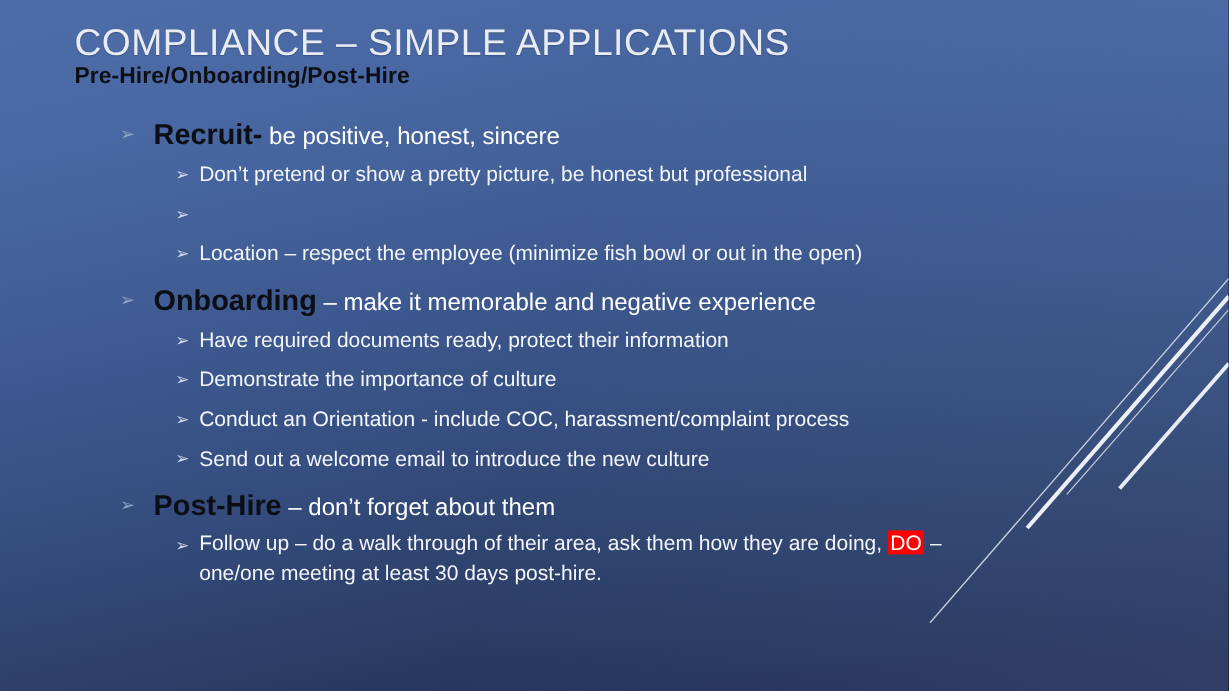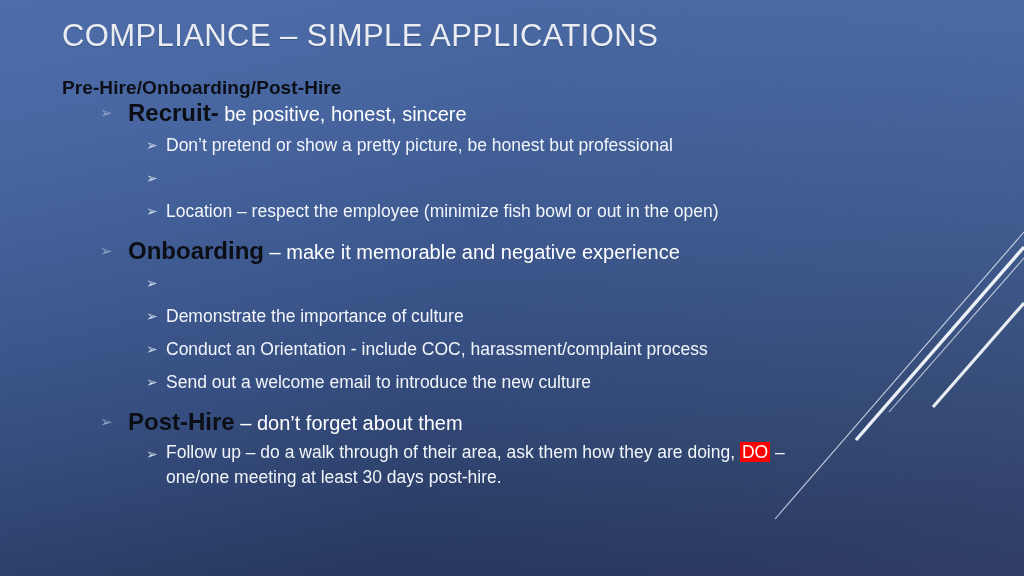--- a/index.html
+++ b/index.html
@@ -62,21 +62,21 @@
     line-height: 34px;
     letter-spacing: 0.4px;
     color: #e9ecf3;
     font-weight: 300;
     white-space: nowrap;
     text-shadow: 0 1px 1px rgba(0,0,0,0.22);
   }
   .subtitle {
     position: absolute;
     left: 62px;
-    top: 76px;
+    top: 52px;
     font-size: 19px;
     line-height: 24px;
     font-weight: 700;
     color: #0d0f16;
     letter-spacing: 0.1px;
     white-space: nowrap;
   }
 
   
   .body-list {
@@ -184,21 +184,21 @@
       <div class="lvl2">
         <span class="bul">➢</span><span>Location – respect the employee (minimize fish bowl or out in the open)</span>
       </div>
 
       <div class="g-space"></div>
 
       <div class="lvl1">
         <span class="bul">➢</span><span class="lead">Onboarding</span><span class="rest"> – make it memorable and negative experience</span>
       </div>
       <div class="lvl2">
-        <span class="bul">➢</span>
+        <span class="bul">➢</span><span>Have required documents ready, protect their information</span>
       </div>
       <div class="lvl2">
         <span class="bul">➢</span><span>Demonstrate the importance of culture</span>
       </div>
       <div class="lvl2">
         <span class="bul">➢</span><span>Conduct an Orientation - include COC, harassment/complaint process</span>
       </div>
       <div class="lvl2">
         <span class="bul">➢</span><span>Send out a welcome email to introduce the new culture</span>
       </div>

